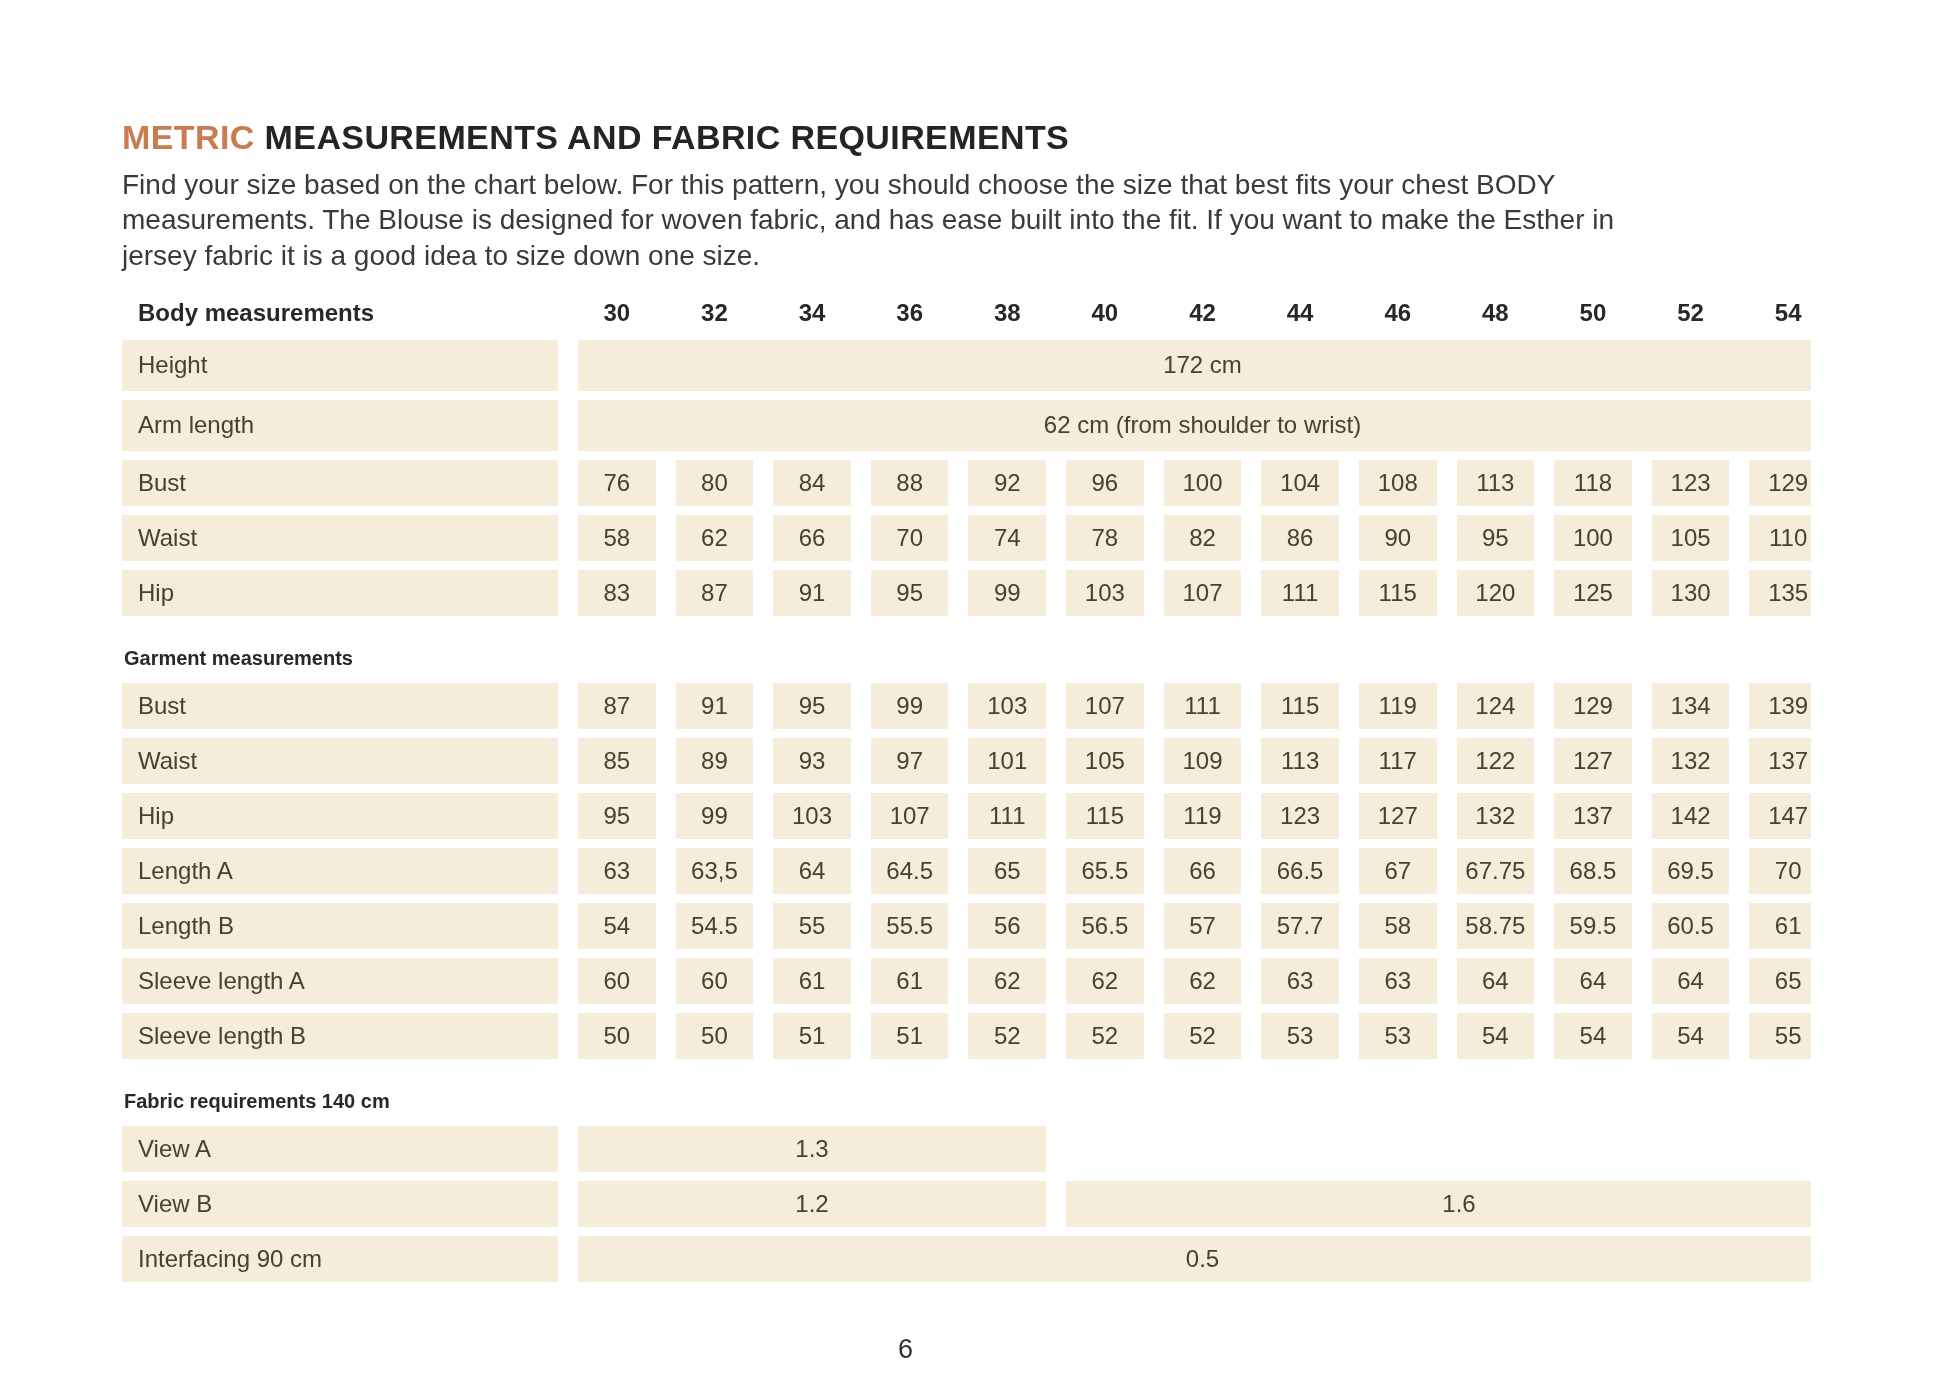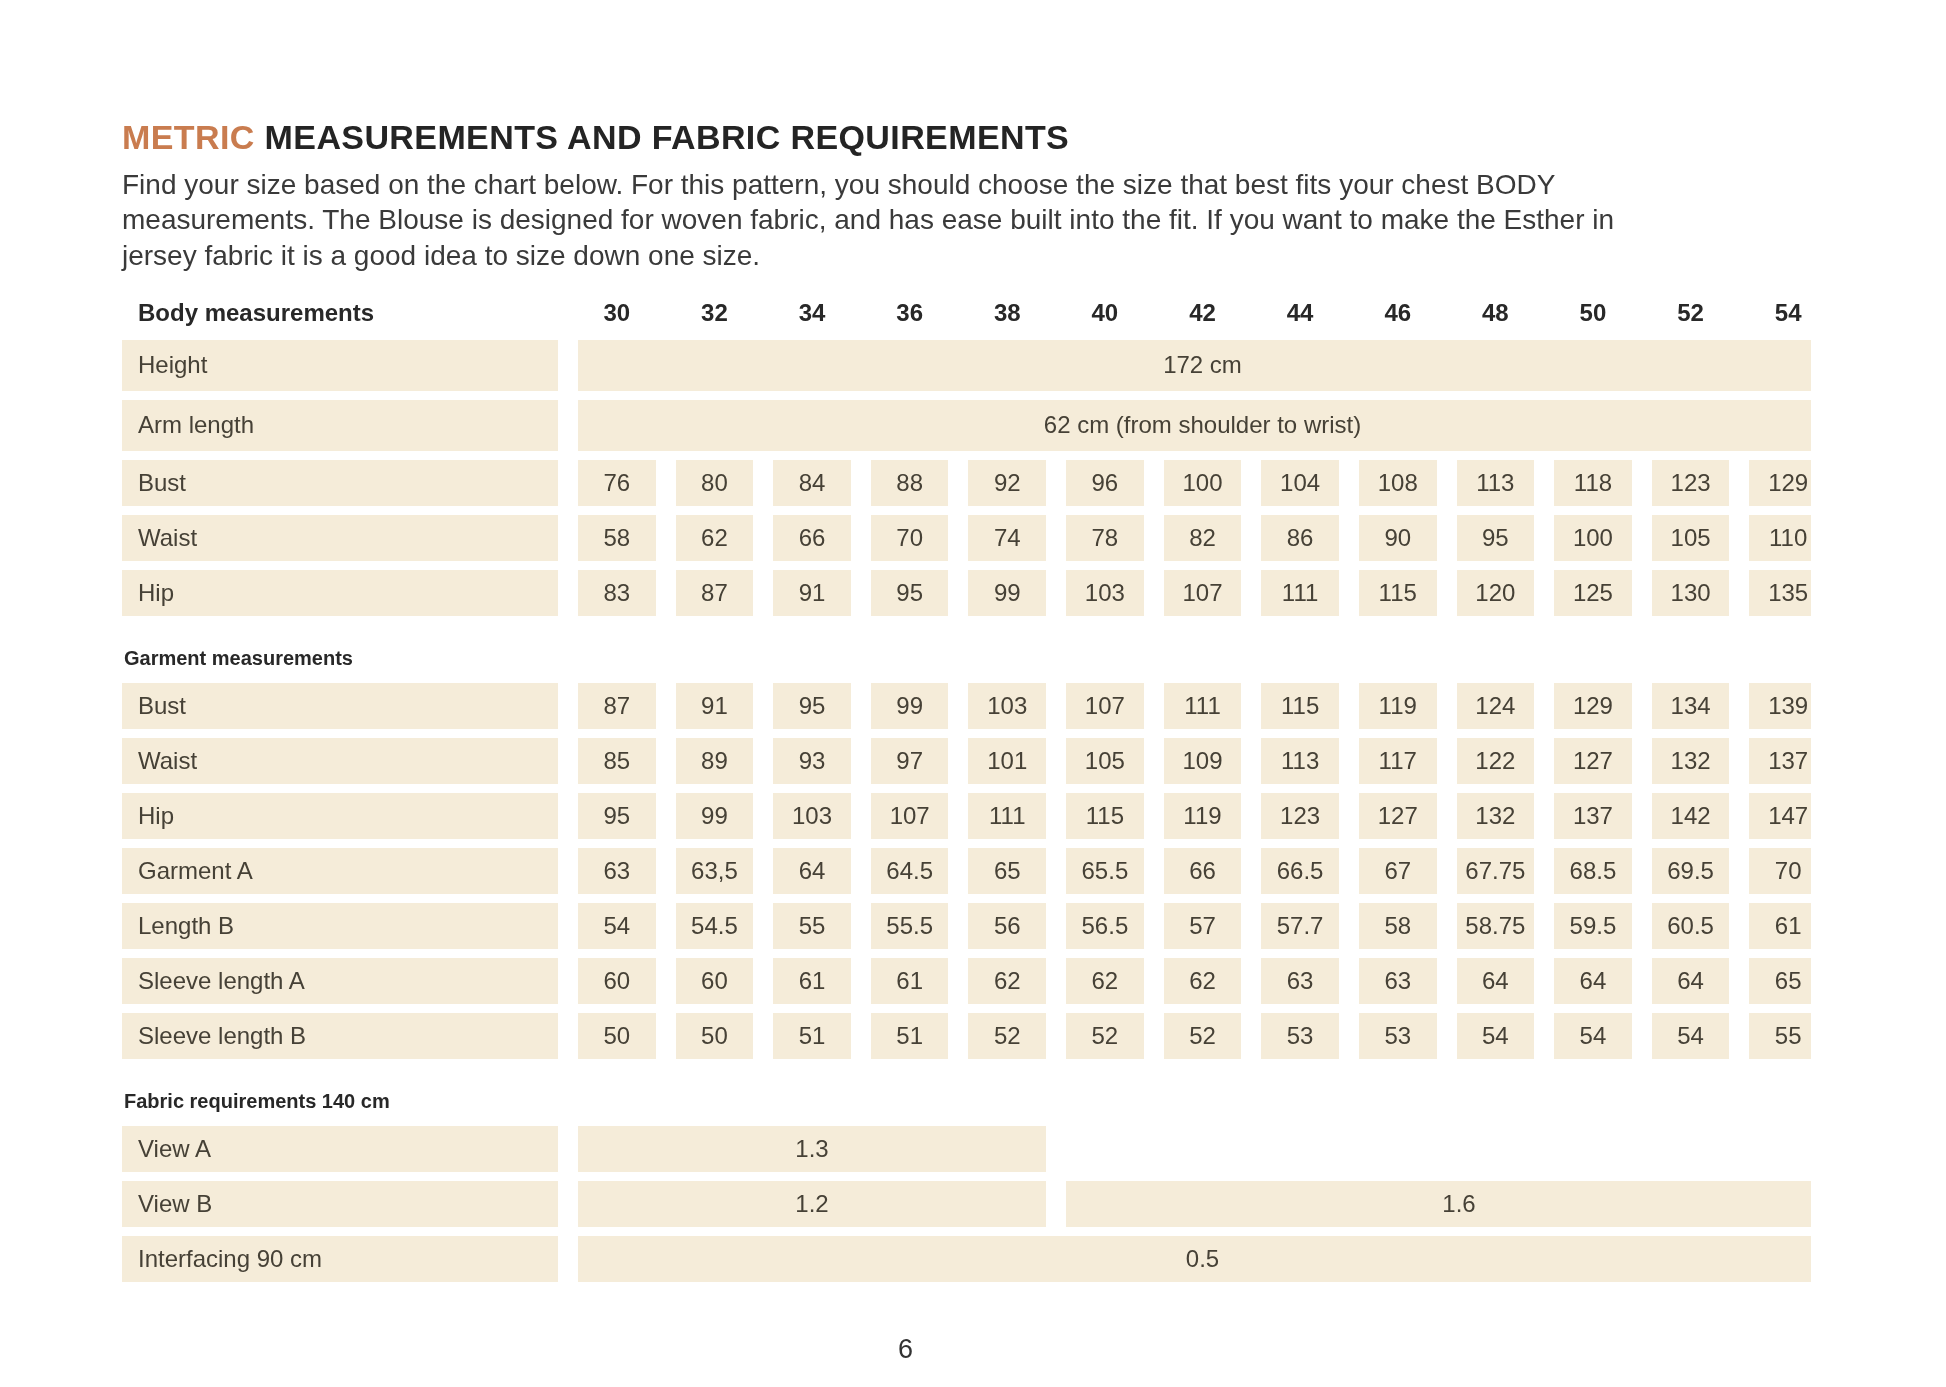--- a/index.html
+++ b/index.html
@@ -211,21 +211,21 @@
         <div class="cell val">115</div>
         <div class="cell val">119</div>
         <div class="cell val">123</div>
         <div class="cell val">127</div>
         <div class="cell val">132</div>
         <div class="cell val">137</div>
         <div class="cell val">142</div>
         <div class="cell val">147</div>
       </div>
       <div class="grid-row data-row">
-        <div class="cell label">Garment A</div>
+        <div class="cell label">Length A</div>
         <div class="cell val">63</div>
         <div class="cell val">63,5</div>
         <div class="cell val">64</div>
         <div class="cell val">64.5</div>
         <div class="cell val">65</div>
         <div class="cell val">65.5</div>
         <div class="cell val">66</div>
         <div class="cell val">66.5</div>
         <div class="cell val">67</div>
         <div class="cell val">67.75</div>

